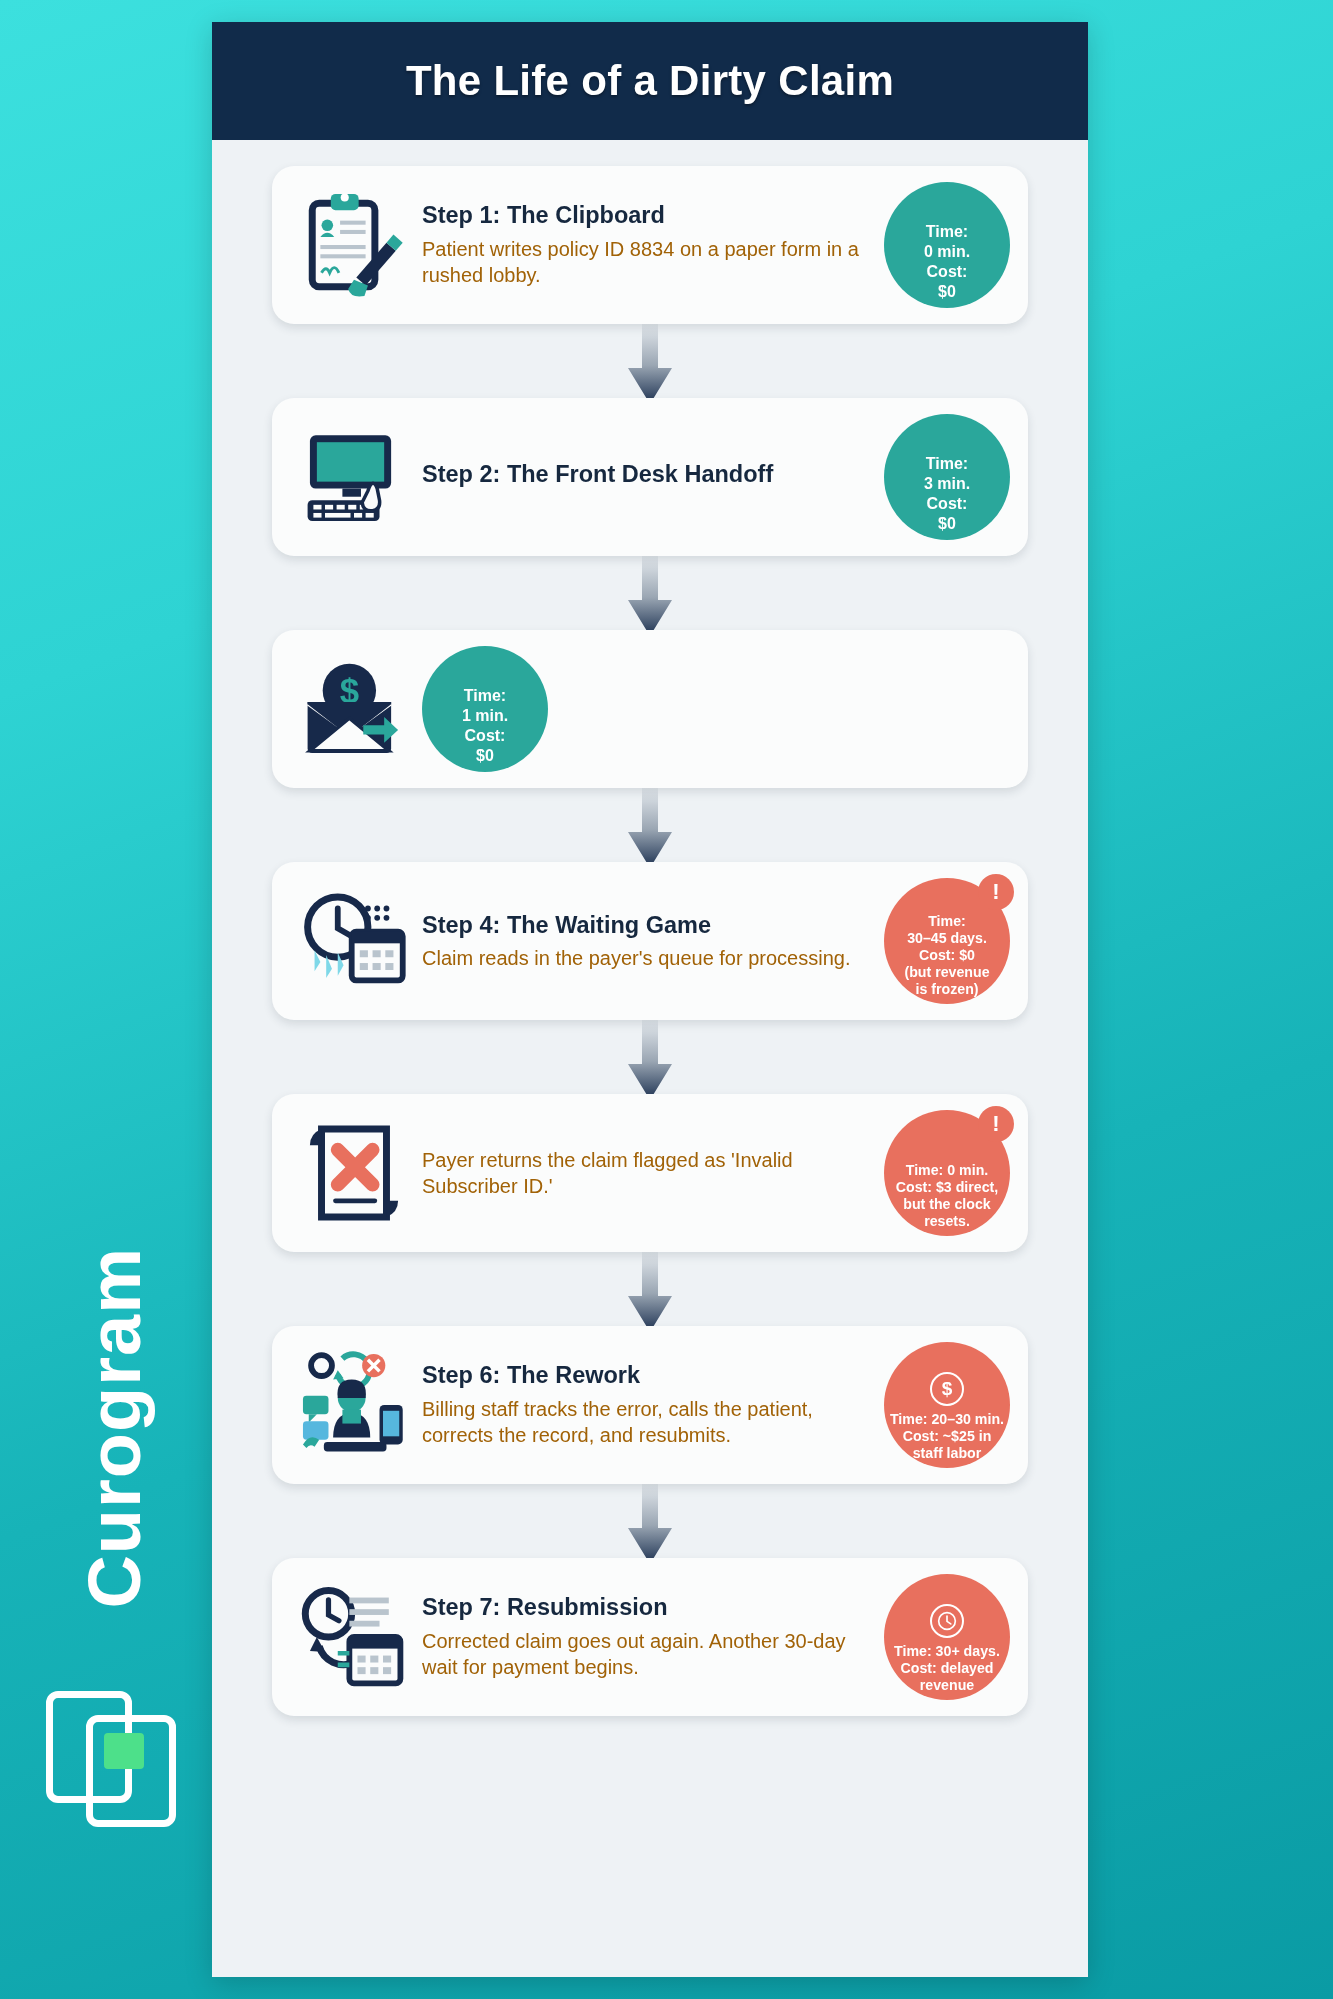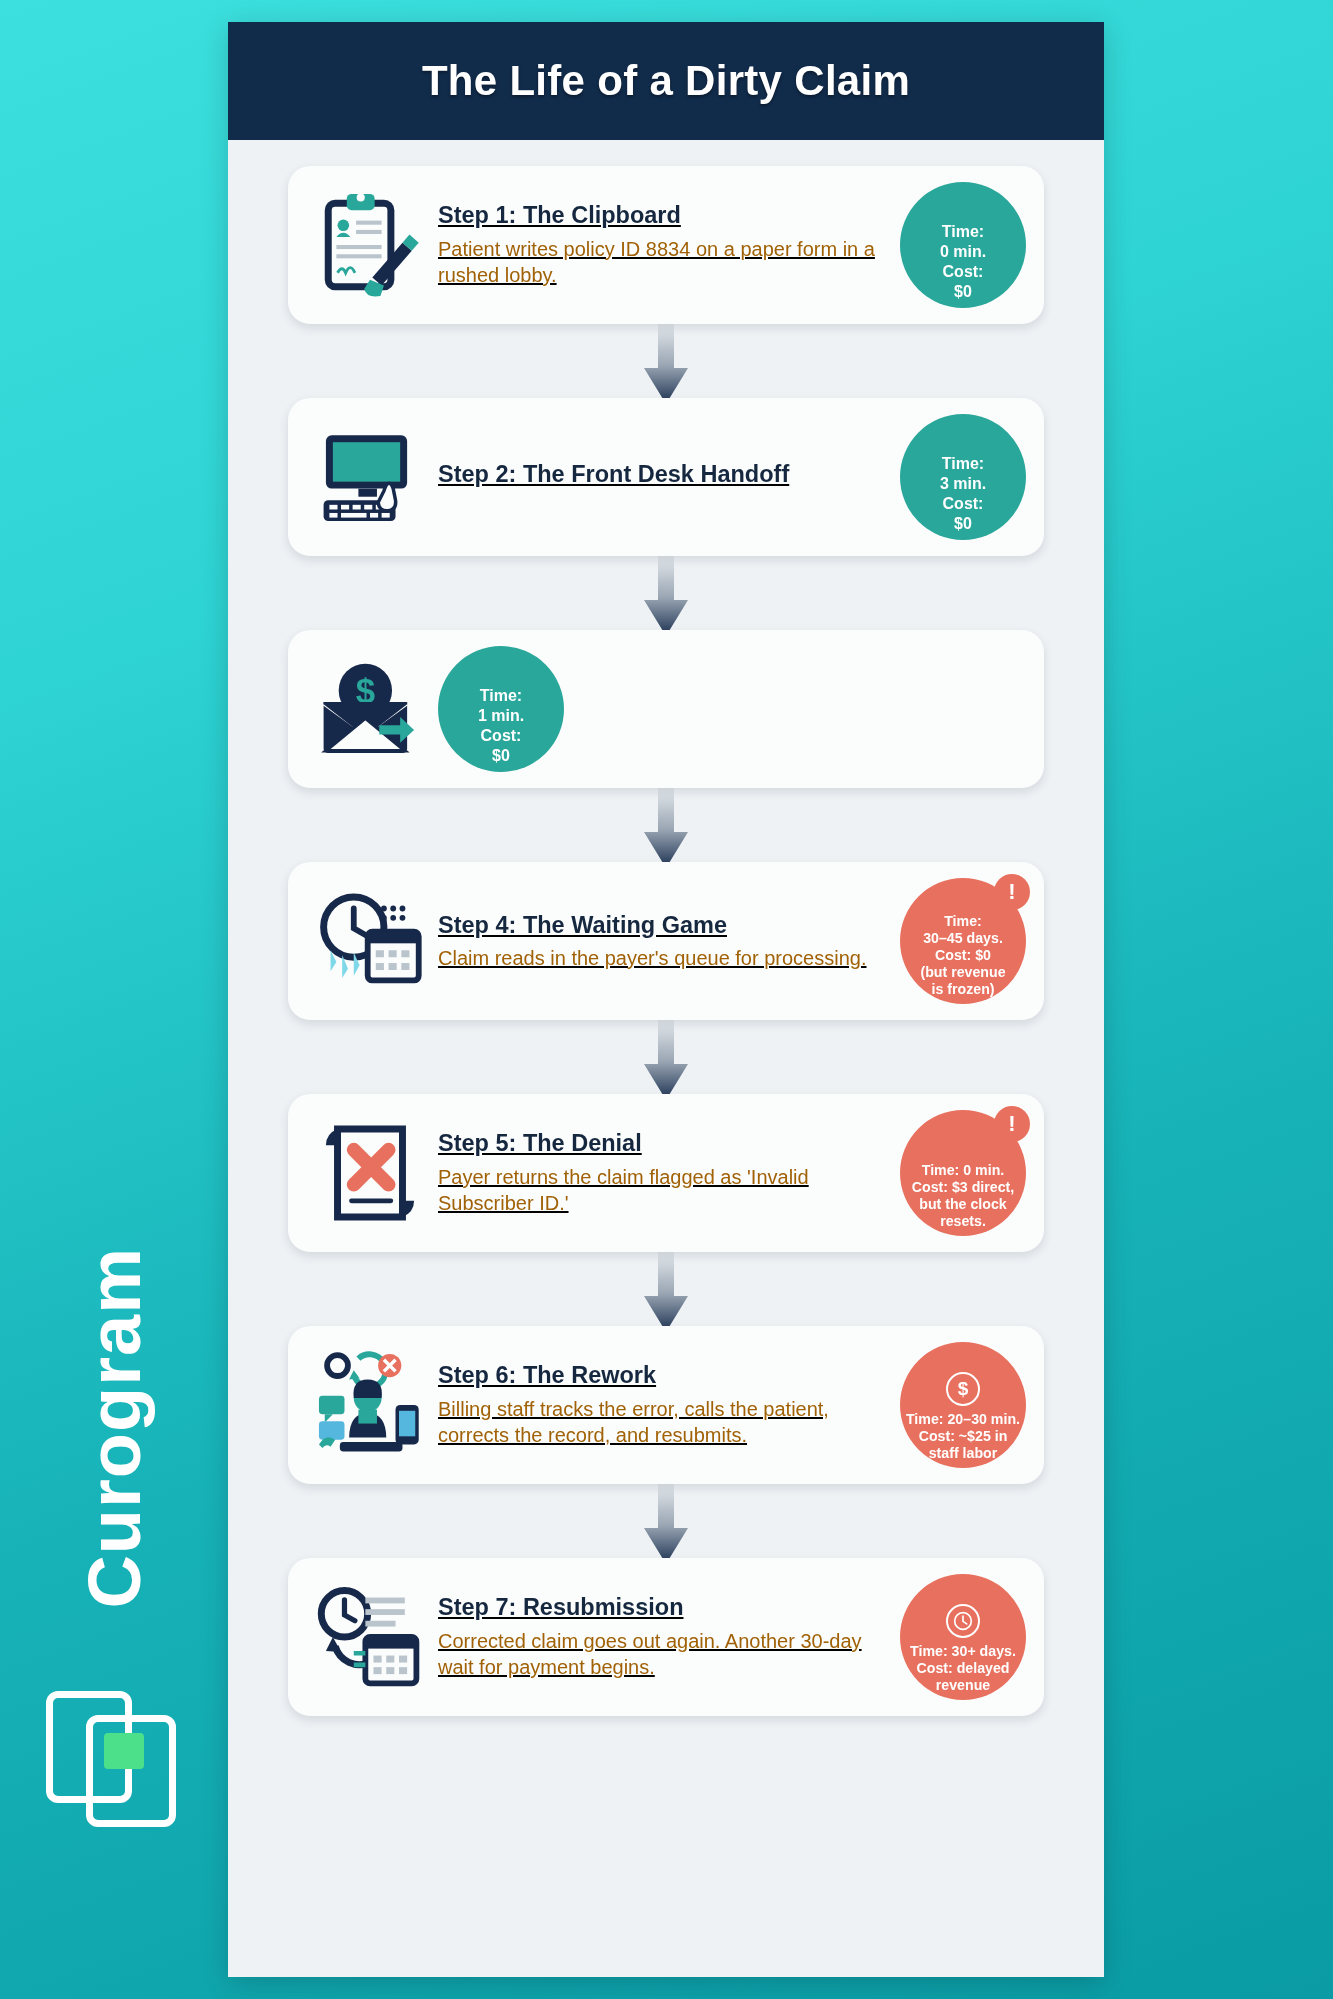--- a/index.html
+++ b/index.html
@@ -59,21 +59,21 @@
     position: absolute;
     left: 64px; top: 54px;
     width: 40px; height: 36px;
     background: #4de08a;
     border-radius: 4px;
   }
 
   
   .poster {
     position: absolute;
-    left: 228px; top: 22px;
+    left: 212px; top: 22px;
     width: 876px;
     height: 1955px;
     background: #eef2f5;
     box-shadow: 0 6px 26px rgba(0,0,0,0.18);
     overflow: hidden;
   }
 
   .poster-header {
     height: 118px;
     background: #112b4a;
@@ -114,21 +114,20 @@
     min-width: 120px;
     height: 116px;
     position: relative;
     margin-right: 8px;
   }
   .step-icon svg { width: 100%; height: 100%; display: block; }
 
   .step-text {
     flex: 1;
     padding-right: 8px;
-    text-decoration: underline;
   }
   .step-heading {
     color: #16283f;
     font-size: 23.5px;
     font-weight: 700;
     line-height: 1.25;
     margin-bottom: 5px;
   }
   .step-desc {
     color: #a16207;
@@ -402,21 +401,20 @@
           <path d="M22 12 h56 v76 H22 z" fill="#fbfcfc" stroke="#17294a" stroke-width="6"></path>
           <path d="M22 12 q-10 4 -10 14 h10 z" fill="#17294a"></path>
           <path d="M78 88 q10 -4 10 -14 h-10 z" fill="#17294a"></path>
           <g stroke="#17294a" stroke-width="4" stroke-linecap="round">
             <path d="M34 74 h34"></path>
           </g>
           <path d="M36 30 L66 60 M66 30 L36 60" stroke="#e8705e" stroke-width="12" stroke-linecap="round"></path>
         </svg>
       </div>
       <div class="step-text">
-        <div class="step-heading">Step 5: The Denial</div>
         <div class="step-desc">Payer returns the claim flagged as 'Invalid Subscriber ID.'</div>
       </div>
       <div class="badge red small-text">
         <div class="badge-alert">!</div>
         <span class="badge-line">Time: 0 min.</span>
         <span class="badge-line">Cost: $3 direct,</span>
         <span class="badge-line">but the clock</span>
         <span class="badge-line">resets.</span>
       </div>
     </div>

